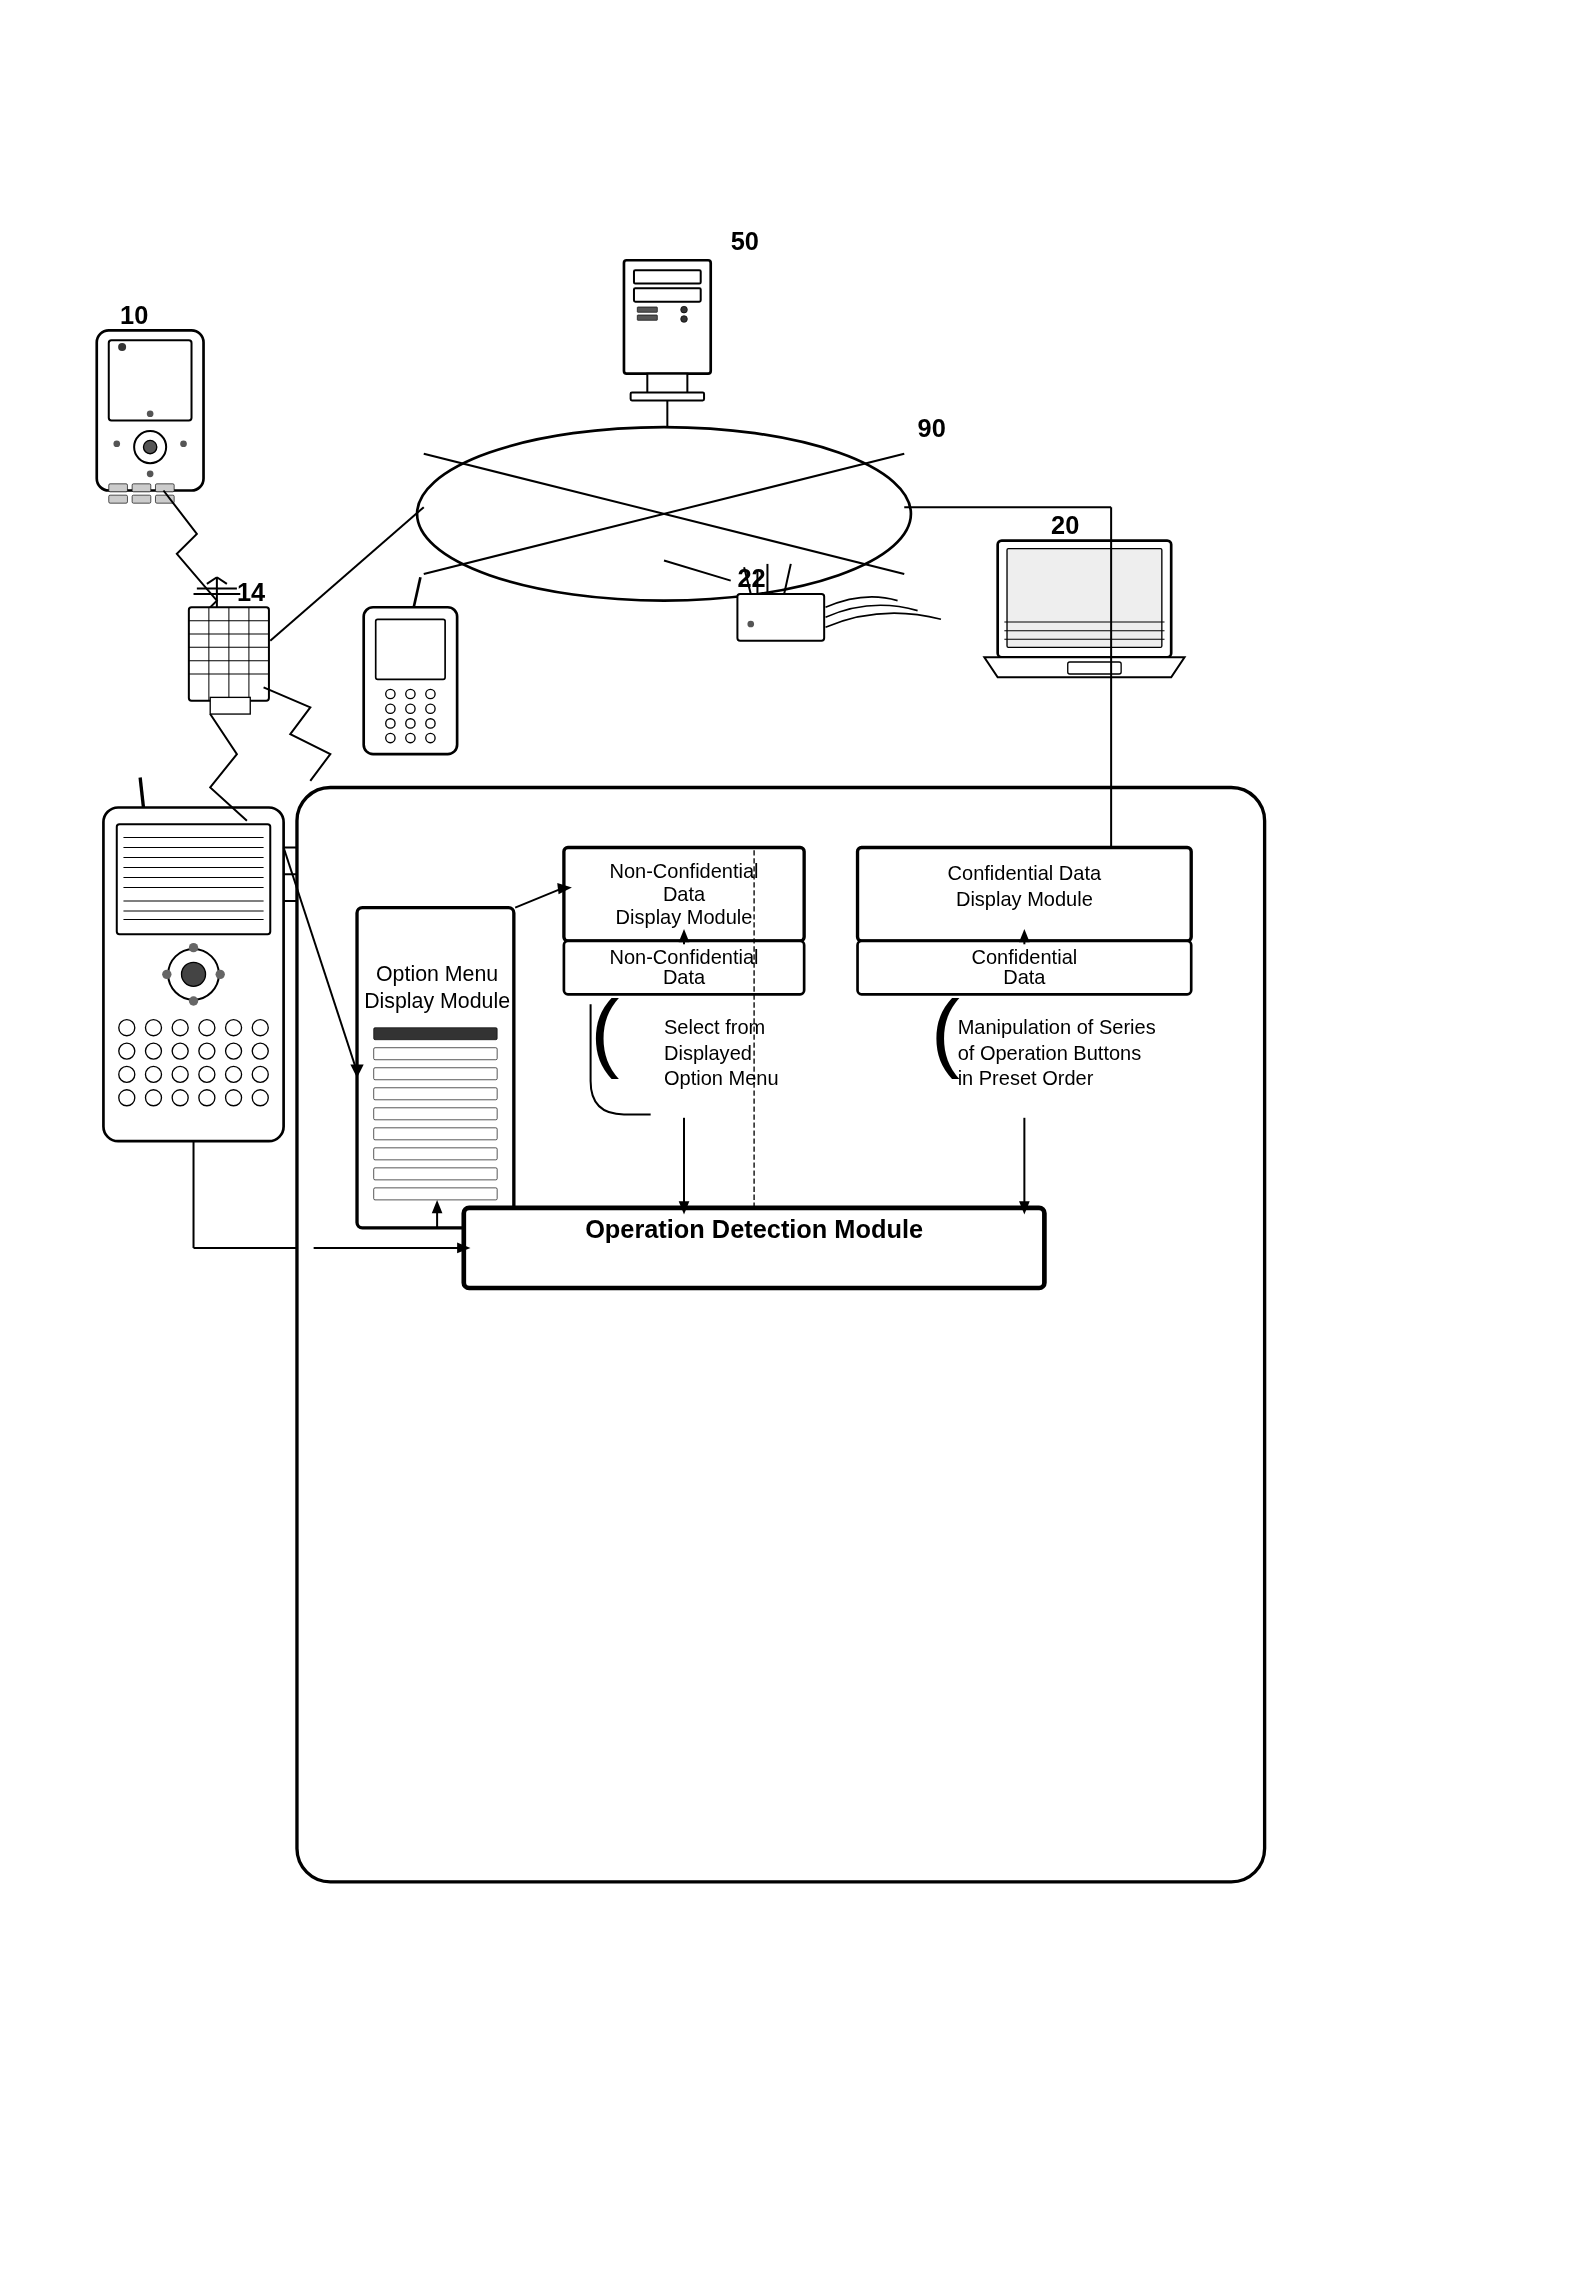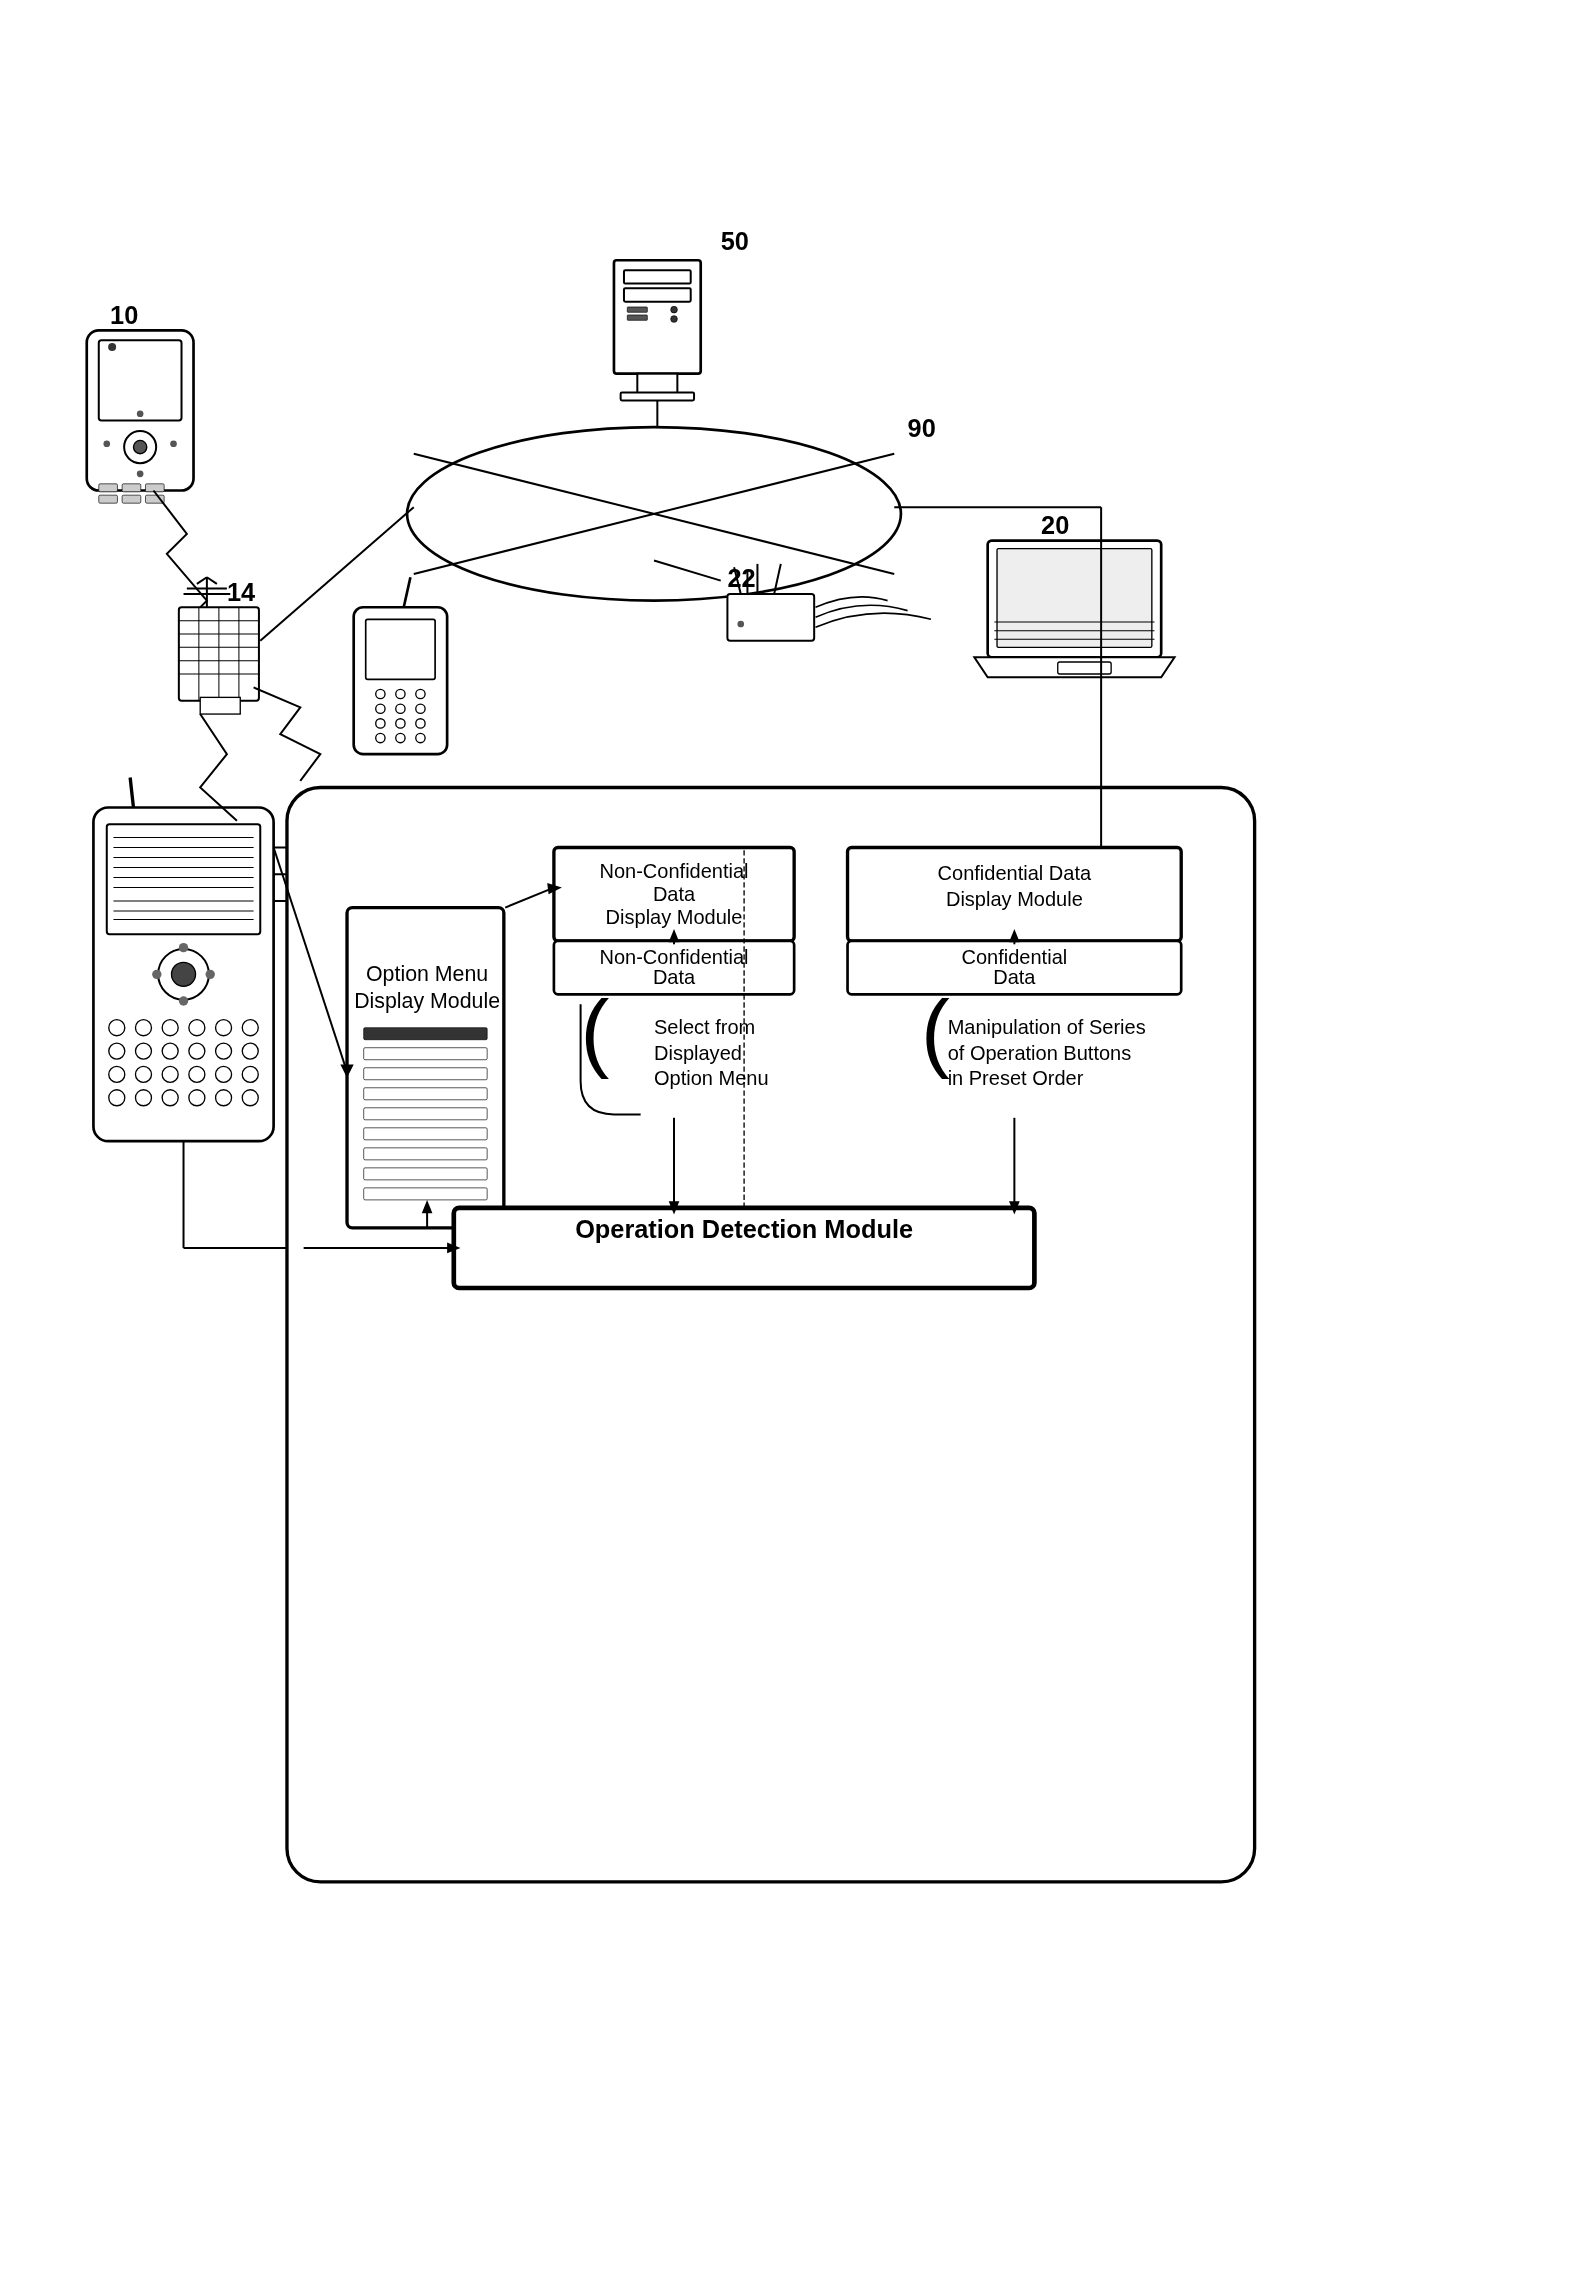--- a/index.html
+++ b/index.html
@@ -6,21 +6,21 @@
     body {
       background: #fff;
       width: 1589px;
       height: 2295px;
       position: relative;
       overflow: hidden;
       font-family: Arial, sans-serif;
     }
     .diagram-container {
       position: absolute;
-      top: 0; left: 0;
+      top: 0; left: 10px;
       width: 1302px;
       height: 2295px;
     }
     svg {
       position: absolute;
       top: 0; left: 0;
       width: 100%;
       height: 100%;
     }
   </style>

